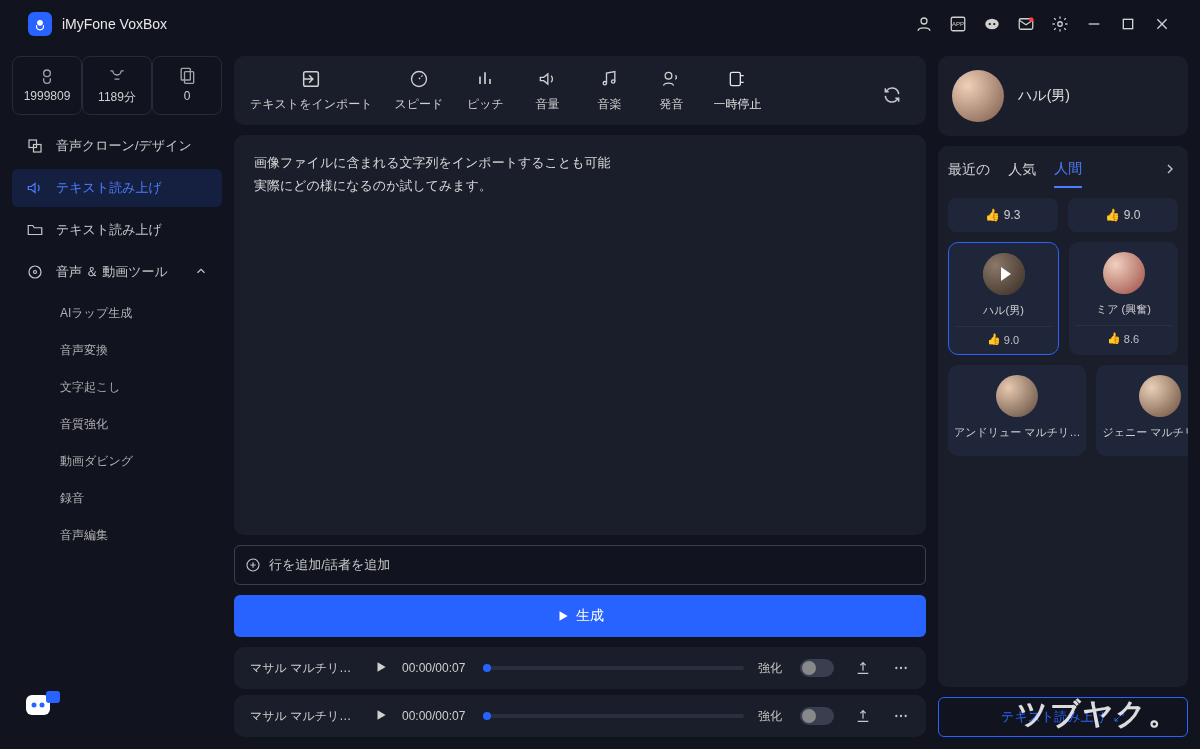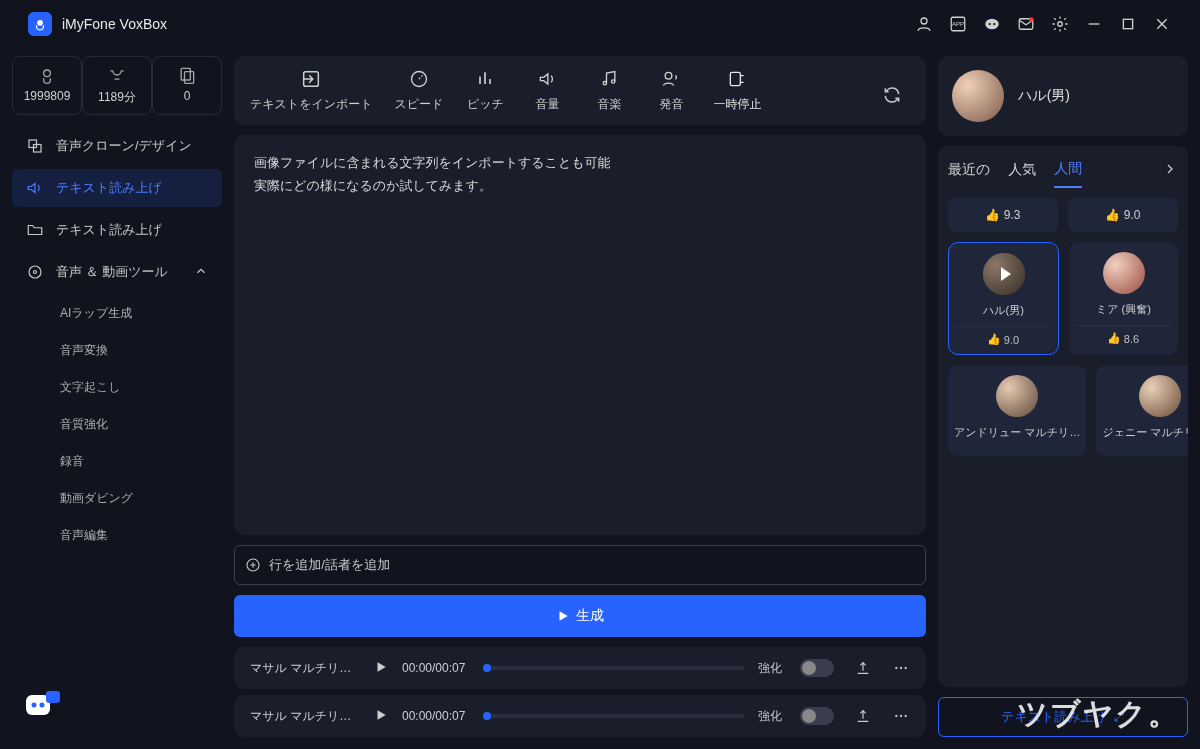--- a/index.html
+++ b/index.html
@@ -184,22 +184,22 @@
             </svg></span>
         <span>音声 ＆ 動画ツール</span>
         <span class="chev"><svg width="14" height="14" viewBox="0 0 24 24" fill="none" stroke="currentColor" stroke-width="2">
               <path d="M6 15l6-6 6 6"></path>
             </svg></span>
       </div>
       <div class="subitem">AIラップ生成</div>
       <div class="subitem">音声変換</div>
       <div class="subitem">文字起こし</div>
       <div class="subitem">音質強化</div>
+      <div class="subitem">動画ダビング</div>
       <div class="subitem">録音</div>
-      <div class="subitem">動画ダビング</div>
       <div class="subitem">音声編集</div>
     </div>
 
     <div class="main">
       <div class="toolbar">
         <div class="tbtn wide">
           <span class="ti">
               <svg width="22" height="22" viewBox="0 0 24 24" fill="none" stroke="currentColor" stroke-width="1.6">
                 <rect x="4" y="4" width="16" height="16" rx="2"></rect>
                 <path d="M10 8l4 4-4 4M4 12h10"></path>

